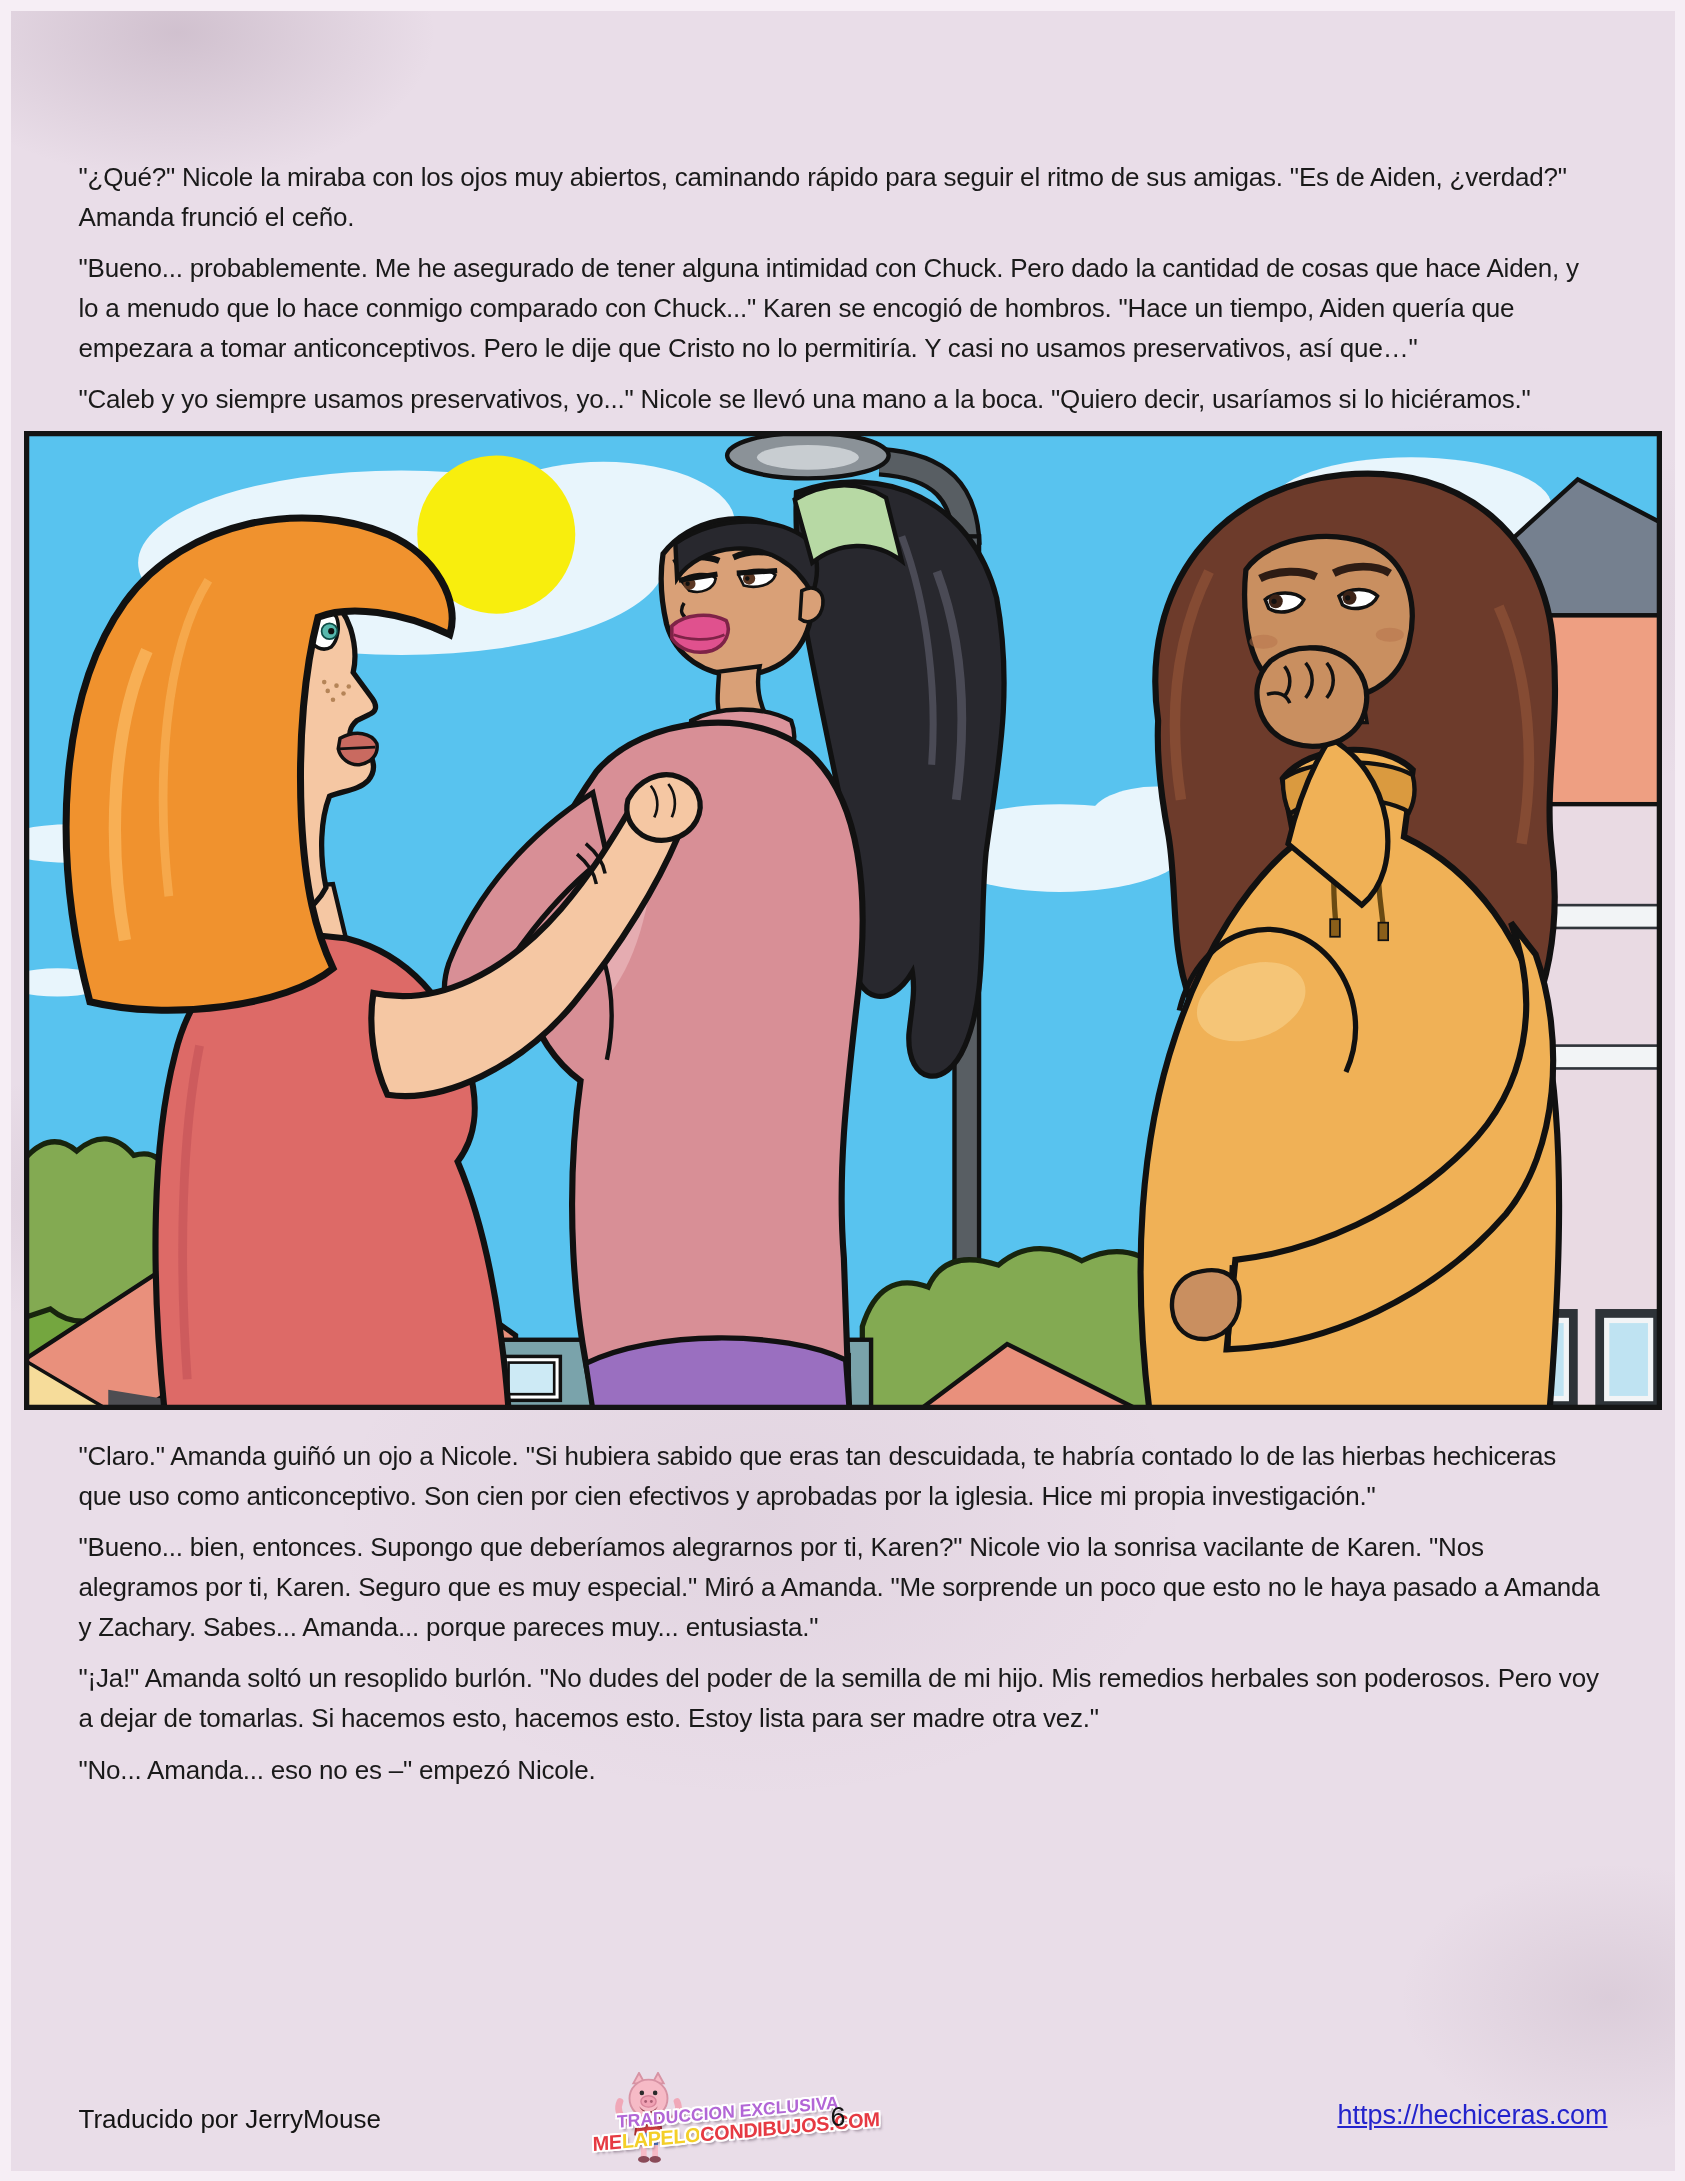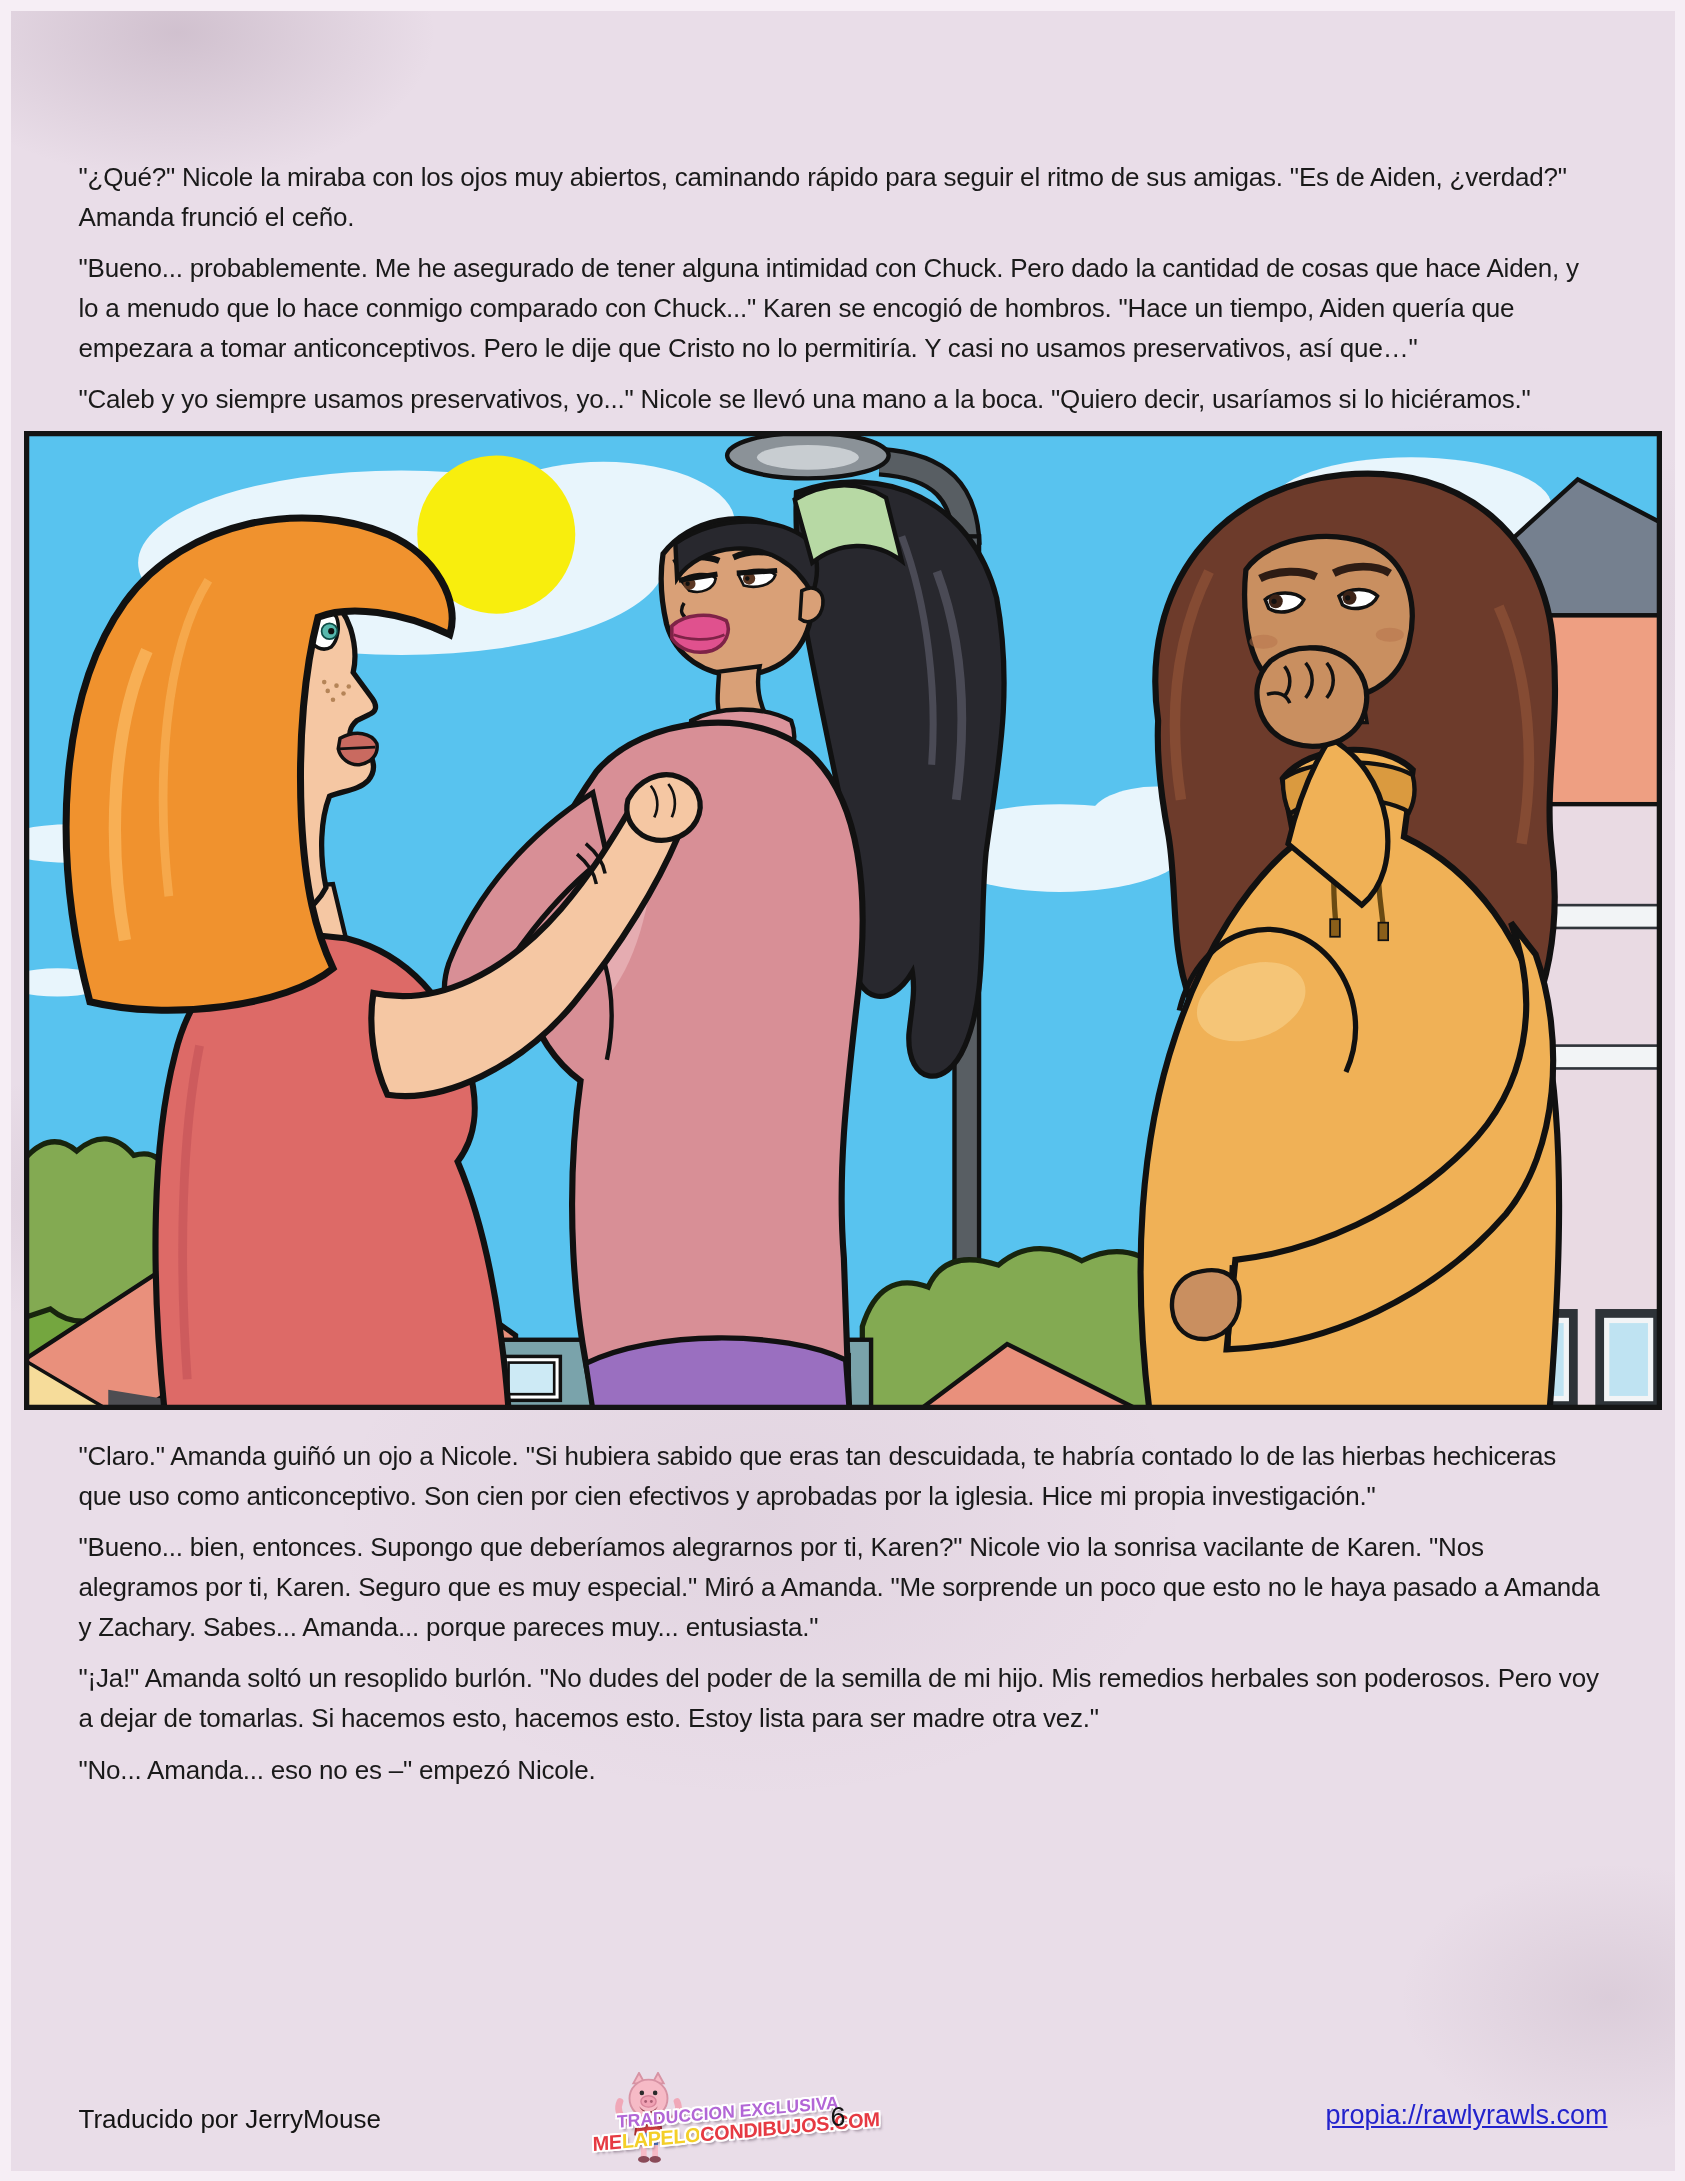--- a/index.html
+++ b/index.html
@@ -262,18 +262,18 @@
           <circle cx="43" cy="31" r="1.5" fill="#a85c72"></circle>
         </svg>
         <div class="logo-text">
           <span class="l1">TRADUCCION EXCLUSIVA</span>
           <span class="l2"><span class="seg-red">ME</span><span class="seg-yellow">LAPELO</span><span class="seg-red">CONDIBUJOS.COM</span></span>
         </div>
       </div>
 
       <span class="pagenum">6</span>
 
-      <a href="#" class="site-link">propia://rawlyrawls.com</a>
+      <a href="#" class="site-link">https://hechiceras.com</a>
     </footer>
 
   </div>
 </div>
 
 
 </body></html>

